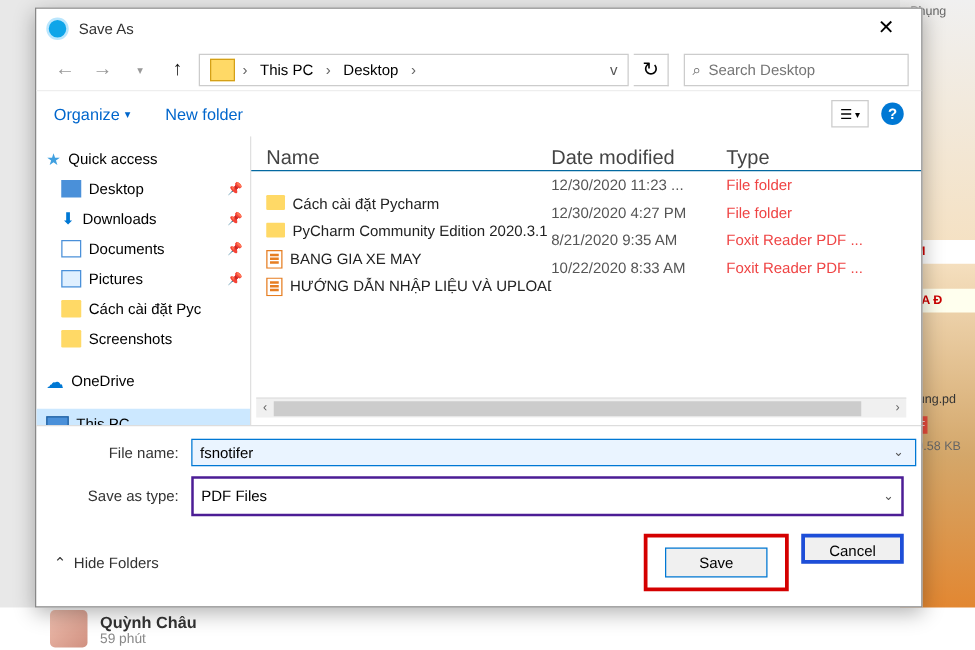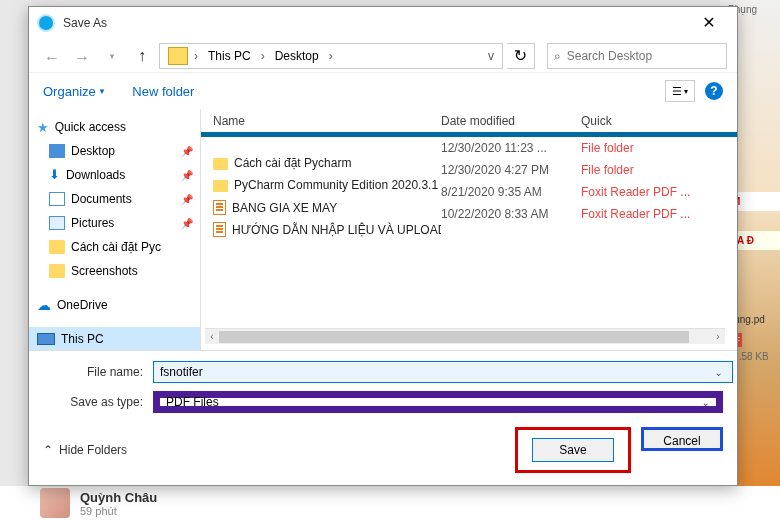--- a/index.html
+++ b/index.html
@@ -47,43 +47,43 @@
   .ic-desktop { background: #4a90d9; }
   .ic-dl { color: #0078d4; font-size: 13px; display:inline-block; transform: translateY(-1px);}
   .ic-doc { border: 1px solid #4a90d9; background: #fff; }
   .ic-pic { border: 1px solid #4a90d9; background: #e0f0ff; }
   .ic-cloud { color: #0078d4; font-size: 14px; }
   .ic-pc { background: #4a90d9; width: 18px; height: 12px; border: 1px solid #2060a0; }
   .pin { margin-left: auto; color: #aaa; font-size: 10px; }
   .side-gap { height: 10px; }
   
   .filepane { flex: 1; display: flex; flex-direction: column; }
-  .col-headers { height: 28px; display: flex; align-items: center; border-bottom: 5px solid #0369a1; font-size: 12px; color: #444; }
+  .col-headers { height: 28px; display: flex; align-items: flex-end; border-bottom: 1px solid #0369a1; font-size: 16px; color: #444; }
   .col-name { width: 240px; padding-left: 12px; }
   .col-date { width: 140px; }
   .col-type { flex: 1; }
   .rows { flex: 1; overflow: hidden; }
   .row { height: 22px; display: flex; align-items: center; font-size: 12px; color: #222; }
-  .row .cn { width: 240px; padding-left: 12px; display: flex; align-items: flex-end; gap: 6px; white-space: nowrap; overflow: hidden; margin-top: 30px; }
+  .row .cn { width: 240px; padding-left: 12px; display: flex; align-items: flex-start; gap: 6px; white-space: nowrap; overflow: hidden; margin-top: 30px; }
   .row .cd { width: 140px; color: #555; white-space: nowrap; }
   .row .ct { flex: 1; color: #ef4444; white-space: nowrap; }
   .fi-folder { width: 15px; height: 12px; background: #ffd966; border-radius: 1px; flex-shrink: 0; }
   .fi-pdf { width: 13px; height: 15px; background: #fff; border: 1px solid #e67e22; position: relative; flex-shrink: 0; }
   .fi-pdf::after { content: ''; position: absolute; left: 2px; top: 2px; width: 7px; height: 2px; background: #e67e22; box-shadow: 0 3px 0 #e67e22, 0 6px 0 #e67e22; }
   .scroll-h { height: 16px; background: #f0f0f0; border-top: 1px solid #e0e0e0; position: relative; margin: 4px 12px 6px 4px; }
   .scroll-h .thumb { position: absolute; left: 14px; top: 2px; width: 470px; height: 12px; background: #ccc; }
   .scroll-h .arr { position: absolute; top: 0; width: 14px; height: 16px; text-align: center; font-size: 10px; line-height: 16px; color: #666; }
   .scroll-h .arr.l { left: 0; } .scroll-h .arr.r { right: 0; }
   
   .bottom { border-top: 1px solid #ddd; padding: 10px 14px 12px; }
   .field-row { display: flex; align-items: center; margin-bottom: 8px; }
   .field-label { width: 110px; text-align: right; font-size: 12px; color: #333; padding-right: 10px; }
   .field-input { flex: 1; height: 22px; border: 1px solid #0078d4; padding: 0 6px; font-size: 12px; outline: none; }
   .field-row.fn .field-input { background: #eaf4ff; }
-  .field-select { flex: 1; height: 22px; border: 7px solid #4c1d95; padding: 0 6px; font-size: 12px; display: flex; align-items: center; justify-content: space-between; }
+  .field-select { flex: 1; height: 32px; border: 2px solid #4c1d95; padding: 0 6px; font-size: 12px; display: flex; align-items: center; justify-content: space-between; }
   .drop-arrow { font-size: 10px; color: #555; }
   .btnbar { display: flex; align-items: center; margin-top: 14px; }
   .hide-folders { font-size: 12px; color: #333; cursor: pointer; display: flex; align-items: center; gap: 6px; }
   .btns { margin-left: auto; display: flex; gap: 10px; align-items: flex-start; }
   .btn { width: 82px; height: 24px; border: 3px solid #1d4ed8; background: #f0f0f0; font-size: 12px; text-align: center; line-height: 22px; cursor: pointer; }
   .btn.primary { border: 1px solid #0078d4; }
   .highlight-box { border: 3px solid #d40000; padding: 8px 14px; }
   
   .bg-bottom { position: absolute; left: 0; bottom: 0; width: 780px; height: 34px; background: #fff; display: flex; align-items: center; padding-left: 40px; gap: 10px; font-size: 13px; }
   .avatar { width: 30px; height: 30px; border-radius: 4px; background: linear-gradient(135deg,#f0c0b0,#d09080); }
@@ -194,21 +194,21 @@
       <div class="side-item header selected">
           <span class="side-icon ic-pc"></span>
           <span>This PC</span>
         </div>
     </div>
 
     <div class="filepane">
       <div class="col-headers">
         <div class="col-name">Name</div>
         <div class="col-date">Date modified</div>
-        <div class="col-type">Quick</div>
+        <div class="col-type">Type</div>
       </div>
       <div class="rows">
         <div class="row">
           <div class="cn">
               <span class="fi-folder"></span>
               <span>Cách cài đặt Pycharm</span>
             </div>
           <div class="cd">12/30/2020 11:23 ...</div>
             <div class="ct">File folder</div>
         </div>

